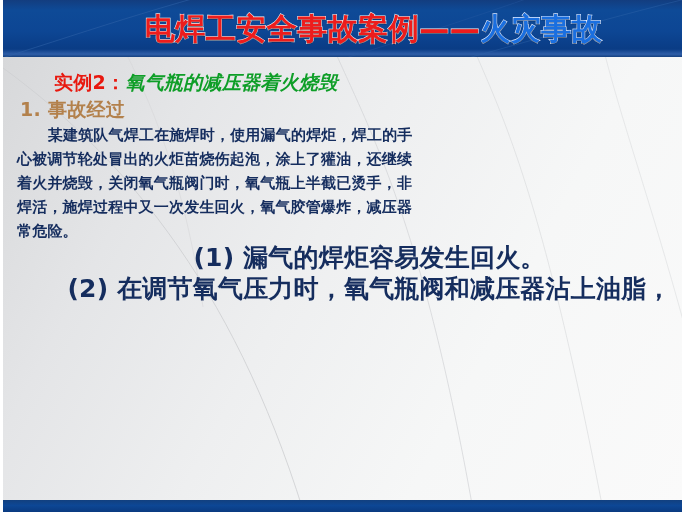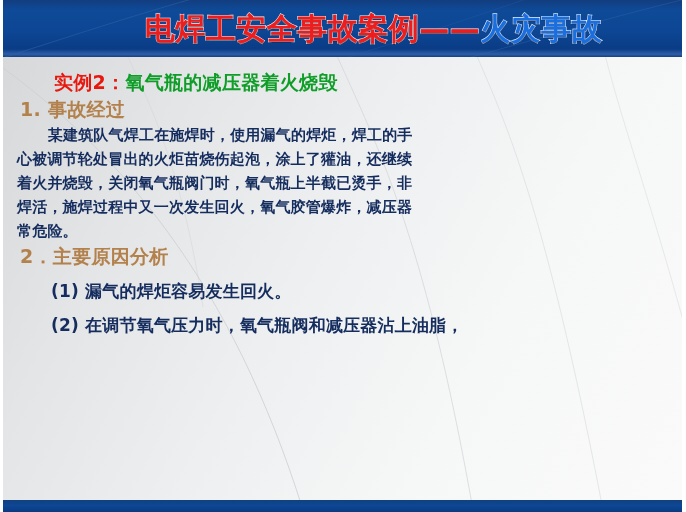--- a/index.html
+++ b/index.html
@@ -115,21 +115,21 @@
     line-height: 1.0;
   }
 
   .case-line {
     font-size: 19px;
     font-weight: bold;
     margin: 8px 0 0 9px;
     letter-spacing: 0.3px;
   }
   .case-label { color: #e8180f; margin-left: 32px; }
-  .case-text  { color: #0e9e27; }
+  .case-text  { color: #0e9e27; font-style: italic; }
 
   .section-head {
     font-size: 19px;
     font-weight: bold;
     color: #b3814c;
     margin: 8px 0 0 7px;
     letter-spacing: 0.3px;
   }
 
   .para {
@@ -138,25 +138,26 @@
     color: #152d5e;
     letter-spacing: 0.2px;
     margin: 9px 0 0 4px;
   }
   .para .line + .line { margin-top: 9px; }
 
   .indent2 { padding-left: 2.05em; }
   .indent-item { padding-left: 2.0em; }
 
   .item {
-    font-size: 17px;
+    font-size: 25px;
     font-weight: bold;
     color: #152d5e;
     letter-spacing: 0.2px;
-    margin: 17px 0 0 4px;
+    margin: 6px 0 0 4px;
+    text-align: center;
   }
   .item .line + .line { margin-top: 9px; }
 </style>
 </head>
 <body>
 
 <div class="slide">
 
   <div class="header-band">
     <svg class="header-lines" viewBox="0 0 679 57" preserveAspectRatio="none">
@@ -188,21 +189,20 @@
       <div class="section-head line">1. 事故经过</div>
 
       <div class="para">
         <div class="line indent2">某建筑队气焊工在施焊时，使用漏气的焊炬，焊工的手</div>
         <div class="line">心被调节轮处冒出的火炬苗烧伤起泡，涂上了獾油，还继续</div>
         <div class="line">着火并烧毁，关闭氧气瓶阀门时，氧气瓶上半截已烫手，非</div>
         <div class="line">焊活，施焊过程中又一次发生回火，氧气胶管爆炸，减压器</div>
         <div class="line">常危险。</div>
       </div>
 
-      <div class="section-head line">2．主要原因分析</div>
 
       <div class="item">
         <div class="line indent-item">(1) 漏气的焊炬容易发生回火。</div>
       </div>
 
       <div class="item">
         <div class="line indent-item">(2)  在调节氧气压力时，氧气瓶阀和减压器沾上油脂，</div>
       </div>
 
     </div>

